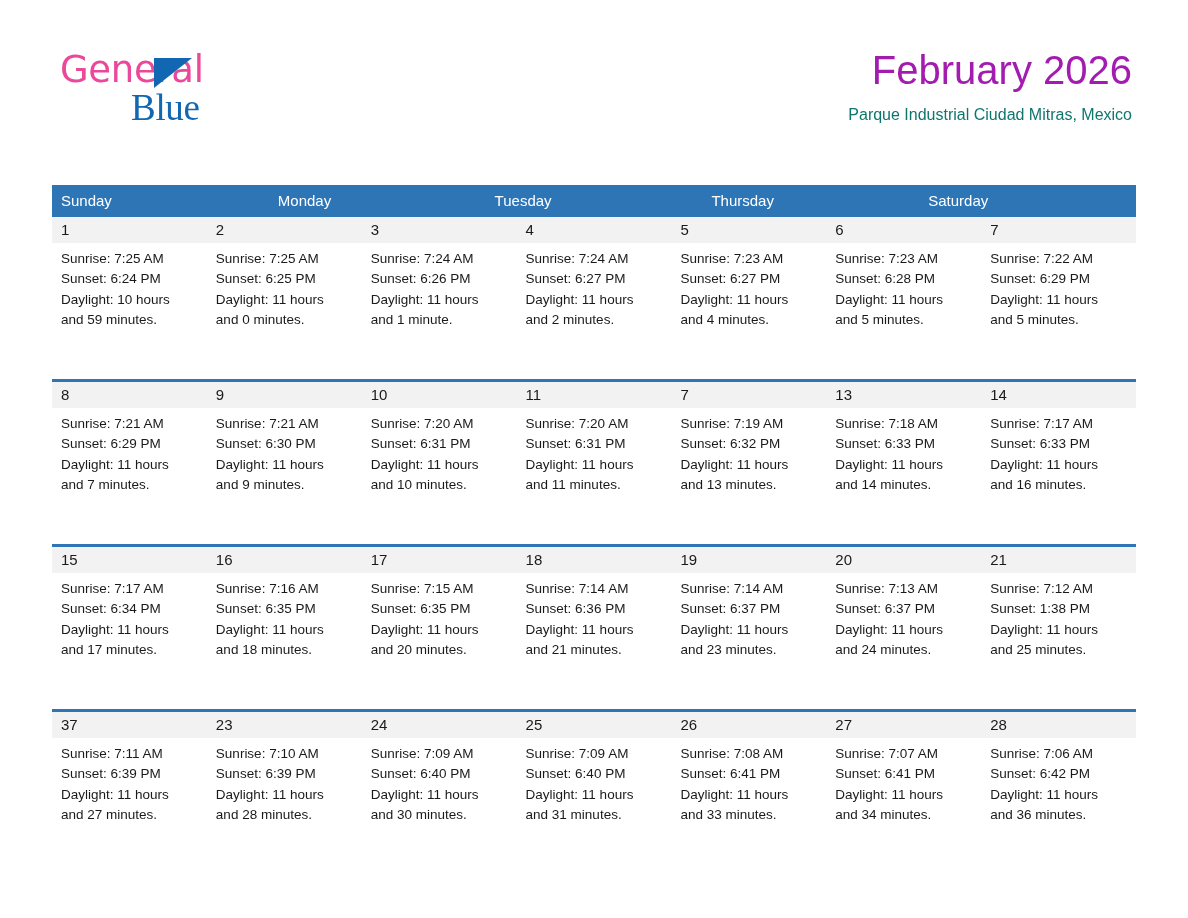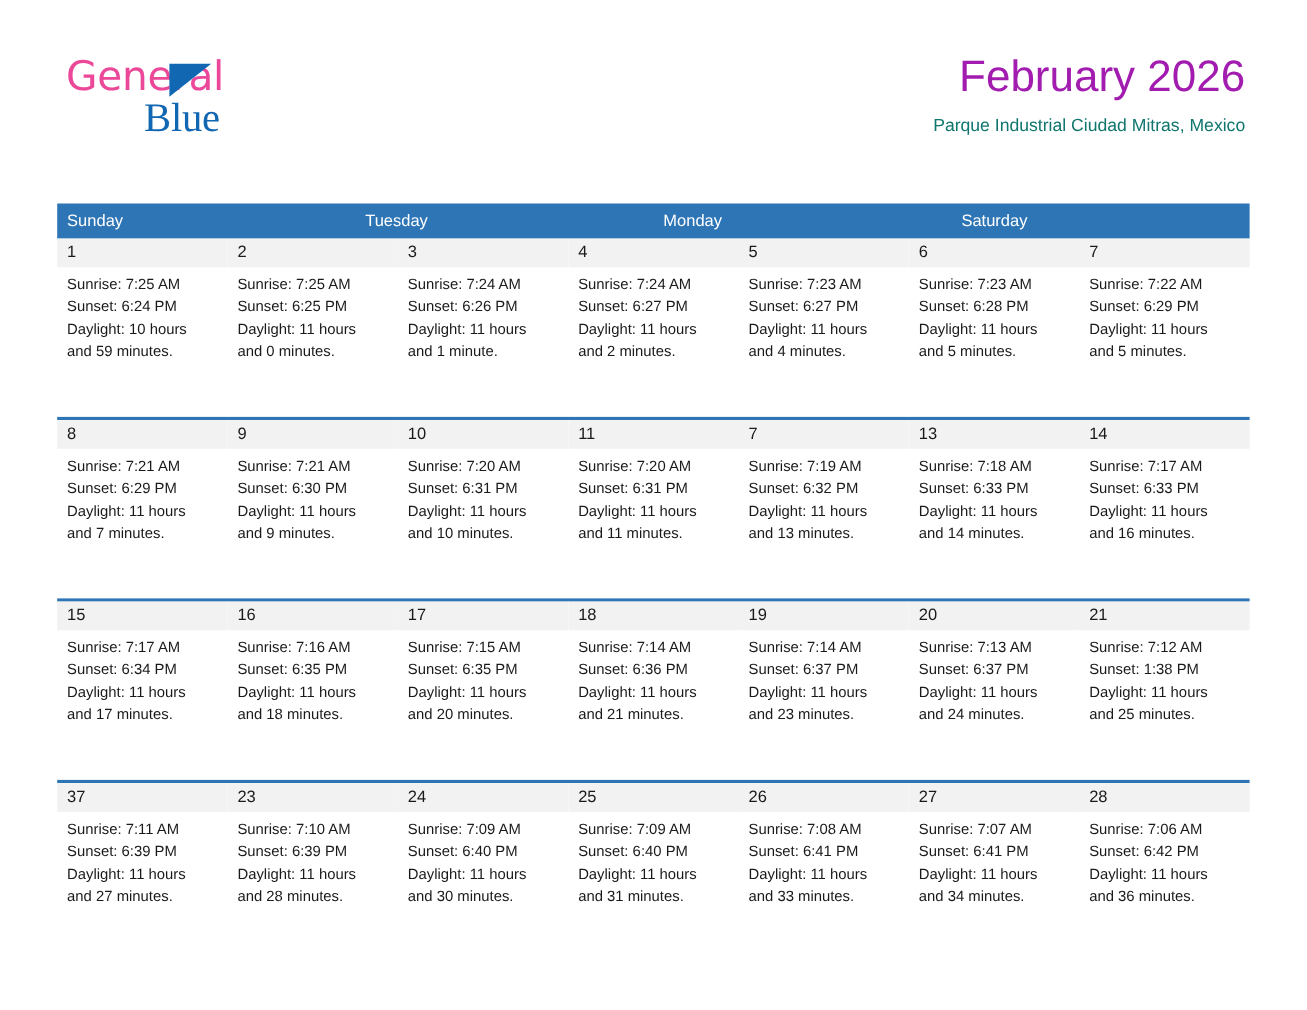--- a/index.html
+++ b/index.html
@@ -170,22 +170,23 @@
     <div class="title-block">
       <div class="cal-title">February 2026</div>
       <div class="cal-subtitle">Parque Industrial Ciudad Mitras, Mexico</div>
     </div>
 
   </div>
 
   <div class="calendar">
     <div class="dow-row" id="dow-row">
         <div class="dow-cell">Sunday</div>
+        <div class="dow-cell">Monday</div>
         <div class="dow-cell">Tuesday</div>
-        <div class="dow-cell">Monday</div>
+        <div class="dow-cell">Thursday</div>
         <div class="dow-cell">Saturday</div>
       </div>
     <div id="weeks-container">
         <div class="week">
           <div class="week-inner">
             <div class="day-cell">
               <div class="day-num-band">
                 <div class="day-num">1</div>
               </div>
               <div class="day-body">

